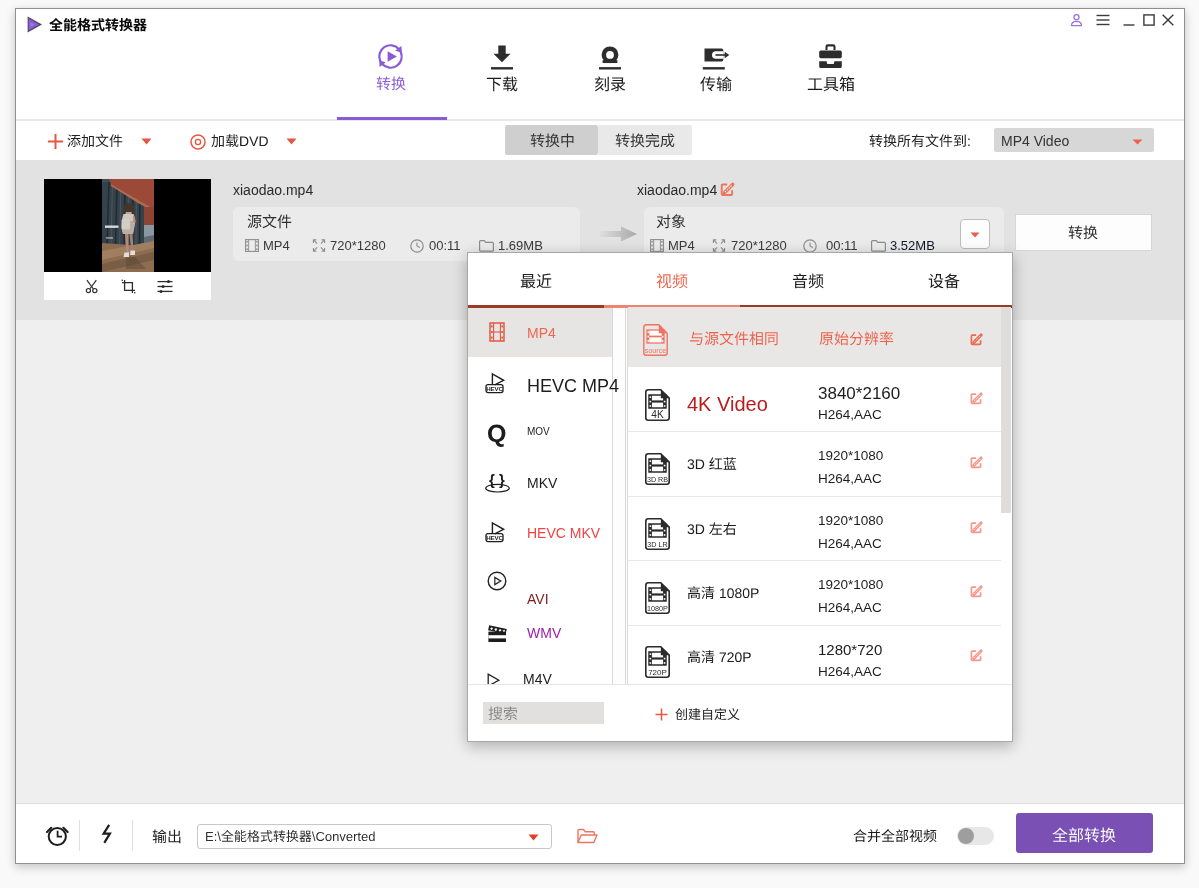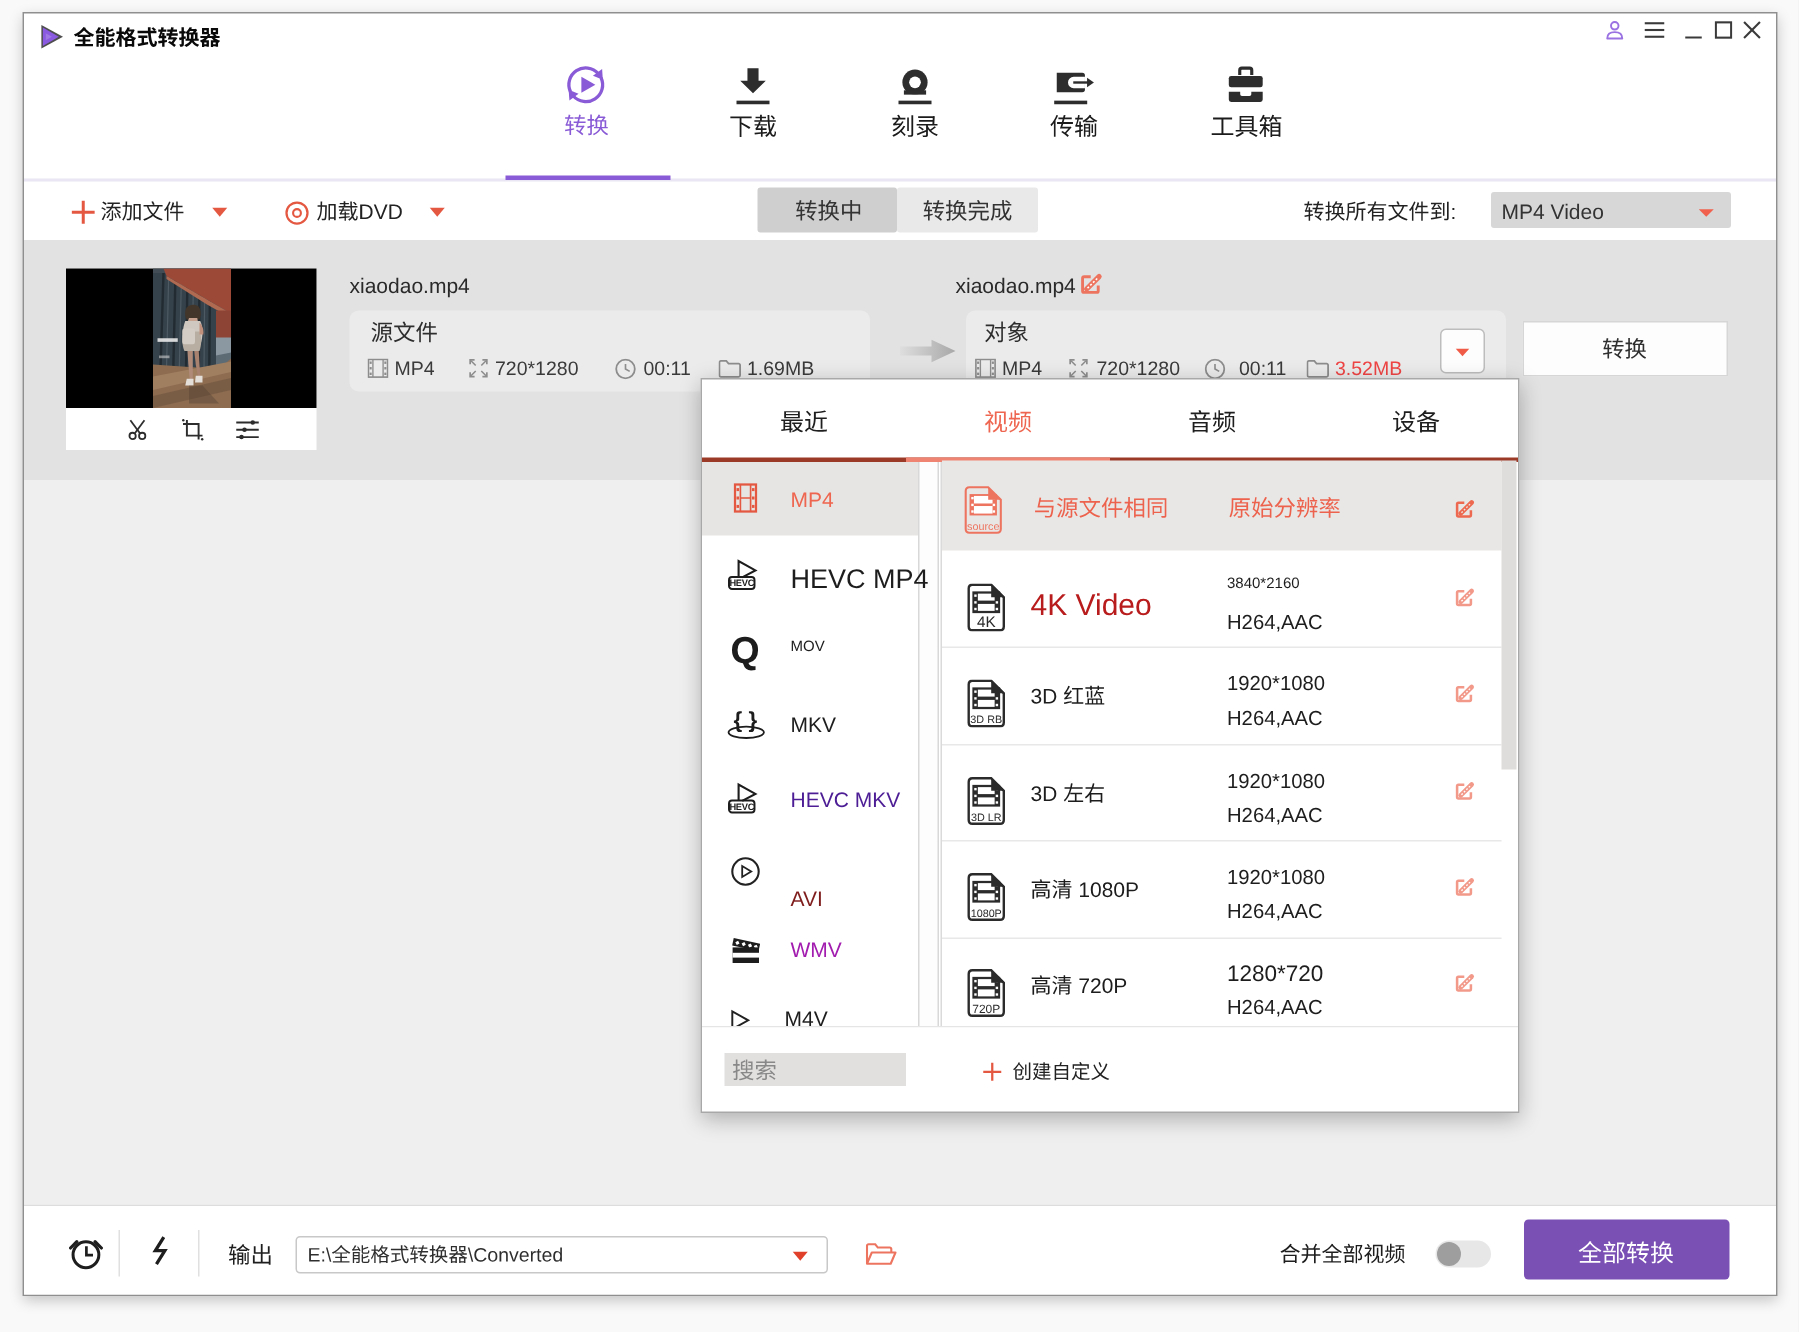--- a/index.html
+++ b/index.html
@@ -264,21 +264,21 @@
   </svg>
 <div class="lt" style="left:731px;top:238px;font-size:13px;color:#3a3a3a">720*1280</div>
 <svg class="i" style="left:803px;top:239px" width="14" height="14" viewBox="0 0 14 14" fill="none" stroke="#8d8d8d">
     <circle cx="7" cy="7" r="6.2" stroke-width="1.2"></circle>
     <path d="M7 3.6 V7 L9.8 8.6" stroke-width="1.1"></path>
   </svg>
 <div class="lt" style="left:826px;top:238px;font-size:13px;color:#3a3a3a">00:11</div>
 <svg class="i" style="left:871px;top:239px" width="15" height="13" viewBox="0 0 15 13" fill="none" stroke="#8d8d8d" stroke-width="1.2">
     <path d="M0.6 2.6 a1 1 0 0 1 1 -1 h3.6 l1.5 1.8 h6.7 a1 1 0 0 1 1 1 v6.8 a1 1 0 0 1 -1 1 h-11.8 a1 1 0 0 1 -1 -1 Z"></path>
   </svg>
-<div class="lt" style="left:890px;top:238px;font-size:13px;color:#ef4444">3.52MB</div>
+<div class="lt" style="left:890px;top:238px;font-size:13px;color:#0f172a">3.52MB</div>
 <div class="a" style="left:960px;top:219px;width:30px;height:30px;background:#fdfdfd;border:1px solid #bdbdbd;border-radius:4px;box-sizing:border-box"></div>
 <svg class="i" style="left:970px;top:232px" width="10" height="6" viewBox="0 0 10 6">
     <path d="M0.5 0.5 L9.5 0.5 L5 5.5 Z" fill="#f05b47"></path>
   </svg>
 <div class="a" style="left:1015px;top:214px;width:137px;height:37px;background:#fdfdfd;border:1px solid #d6d6d6"></div>
 <svg class="t " style="left:1068.0px;top:223.0px" width="32.0" height="20.2" viewBox="0 -15.00 32.0 20.25">
     <path fill="#2e2e2e" d="M1.2 -5.0C1.3 -5.1 1.8 -5.2 2.3 -5.2H3.6V-3.0L0.6 -2.5L0.8 -1.4L3.6 -1.9V1.1H4.7V-2.2L6.8 -2.6L6.7 -3.5L4.7 -3.2V-5.2H6.3V-6.2H4.7V-8.5H3.6V-6.2H2.2C2.7 -7.3 3.1 -8.5 3.5 -9.8H6.3V-10.8H3.8C4.0 -11.4 4.1 -11.9 4.2 -12.4L3.1 -12.6C3.0 -12.0 2.9 -11.4 2.7 -10.8H0.7V-9.8H2.5C2.1 -8.6 1.8 -7.5 1.6 -7.2C1.3 -6.5 1.1 -6.0 0.9 -6.0C1.0 -5.7 1.2 -5.2 1.2 -5.0ZM6.4 -8.0V-7.0H8.6C8.3 -5.9 8.0 -4.9 7.7 -4.2H12.0C11.5 -3.4 10.8 -2.5 10.2 -1.7C9.7 -2.1 9.2 -2.4 8.7 -2.7L8.0 -2.0C9.5 -1.1 11.3 0.3 12.2 1.2L12.9 0.3C12.4 -0.1 11.8 -0.6 11.1 -1.1C12.0 -2.4 13.1 -3.8 13.8 -4.9L13.0 -5.3L12.8 -5.2H9.2L9.8 -7.0H14.4V-8.0H10.1L10.5 -9.8H13.8V-10.8H10.8L11.2 -12.4L10.1 -12.6L9.7 -10.8H7.0V-9.8H9.4L8.9 -8.0Z M17.5 -12.6V-9.6H15.7V-8.5H17.5V-5.2C16.7 -5.0 16.1 -4.8 15.5 -4.6L15.8 -3.5L17.5 -4.0V-0.2C17.5 0.0 17.4 0.1 17.2 0.1C17.1 0.1 16.5 0.1 16.0 0.1C16.1 0.4 16.3 0.9 16.3 1.2C17.2 1.2 17.7 1.1 18.1 0.9C18.4 0.8 18.6 0.4 18.6 -0.2V-4.4L20.2 -4.9L20.0 -6.0L18.6 -5.5V-8.5H20.0V-9.6H18.6V-12.6ZM23.0 -10.3H26.2C25.8 -9.8 25.4 -9.3 25.0 -8.8H21.9C22.3 -9.3 22.7 -9.8 23.0 -10.3ZM20.0 -4.3V-3.4H23.6C23.0 -2.1 21.8 -0.7 19.2 0.4C19.4 0.6 19.8 1.0 19.9 1.2C22.5 0.0 23.8 -1.4 24.5 -2.8C25.5 -1.0 27.0 0.4 28.8 1.2C29.0 0.9 29.3 0.5 29.5 0.3C27.7 -0.4 26.2 -1.7 25.3 -3.4H29.2V-4.3H28.2V-8.8H26.2C26.8 -9.4 27.4 -10.2 27.8 -10.8L27.0 -11.3L26.9 -11.3H23.6C23.8 -11.7 24.0 -12.0 24.2 -12.4L23.1 -12.6C22.5 -11.4 21.5 -9.8 20.1 -8.6C20.3 -8.4 20.7 -8.0 20.8 -7.8L21.1 -8.0V-4.3ZM22.2 -4.3V-7.9H24.2V-6.3C24.2 -5.7 24.1 -5.1 24.0 -4.3ZM27.1 -4.3H25.1C25.2 -5.0 25.3 -5.7 25.3 -6.3V-7.9H27.1Z"></path>
   </svg>
 <div class="a" style="left:467px;top:252px;width:546px;height:490px;background:#fff;border:1px solid #a8a8a8;box-shadow:0 4px 14px rgba(0,0,0,0.28);box-sizing:border-box"></div>
 <svg class="t " style="left:520.0px;top:271.0px" width="34.0" height="21.6" viewBox="0 -16.00 34.0 21.60">
@@ -328,21 +328,21 @@
   </svg>
 <svg class="t " style="left:489.0px;top:470.0px" width="17.8" height="20.2" viewBox="0 -15.00 17.8 20.25">
     <path fill="#1d1d1d" d="M4.1 3.1Q3.1 3.1 2.5 2.5Q1.9 2.0 1.9 0.9V-1.5Q1.9 -2.3 1.5 -2.7Q1.1 -3.1 0.2 -3.2V-4.6Q1.1 -4.6 1.5 -5.0Q1.9 -5.4 1.9 -6.3V-8.7Q1.9 -9.7 2.5 -10.3Q3.1 -10.9 4.1 -10.9H5.5V-9.5H5.1Q4.4 -9.5 4.1 -9.1Q3.8 -8.7 3.8 -7.9V-5.7Q3.8 -5.0 3.4 -4.5Q3.0 -4.0 2.3 -3.9V-3.9Q3.0 -3.7 3.4 -3.2Q3.8 -2.7 3.8 -2.0V0.2Q3.8 1.0 4.1 1.3Q4.4 1.7 5.1 1.7H5.5V3.1Z M10.3 1.7H10.7Q11.4 1.7 11.7 1.3Q12.0 1.0 12.0 0.2V-2.0Q12.0 -2.7 12.4 -3.2Q12.8 -3.7 13.5 -3.9V-3.9Q12.8 -4.0 12.4 -4.5Q12.0 -5.0 12.0 -5.7V-7.9Q12.0 -8.7 11.7 -9.1Q11.4 -9.5 10.7 -9.5H10.3V-10.9H11.8Q12.8 -10.9 13.3 -10.3Q13.9 -9.7 13.9 -8.7V-6.3Q13.9 -5.5 14.3 -5.0Q14.7 -4.6 15.6 -4.6V-3.2Q14.7 -3.1 14.3 -2.7Q13.9 -2.3 13.9 -1.5V0.9Q13.9 2.0 13.3 2.5Q12.8 3.1 11.8 3.1H10.3Z"></path>
   </svg>
 <div class="lt" style="left:527px;top:475px;font-size:14px;color:#1d1d1d">MKV</div>
 <svg class="i" style="left:485px;top:521px" width="25" height="22" viewBox="0 0 25 22" fill="none" stroke="#1d1d1d" stroke-width="1.4">
     <path d="M7.4 12.4 L7.4 2 L18.6 8.3 L9.8 12.9"></path>
     <rect x="1" y="12.6" width="17" height="8" rx="2" stroke-width="1.3"></rect>
     <text x="9.5" y="18.9" font-size="6.2" font-family="Liberation Sans" font-weight="bold" fill="#1d1d1d" stroke="none" text-anchor="middle" letter-spacing="-0.2">HEVC</text>
   </svg>
-<div class="lt" style="left:527px;top:525px;font-size:14px;color:#4c1d95">HEVC MKV</div>
+<div class="lt" style="left:527px;top:525px;font-size:14px;color:#ef4444">HEVC MKV</div>
 <svg class="i" style="left:487px;top:571px" width="20" height="20" viewBox="0 0 20 20" fill="none" stroke="#222">
     <circle cx="10" cy="10" r="8.8" stroke-width="1.4"></circle>
     <path d="M7.8 6.4 V13.6 L13.8 10 Z" stroke-width="1.2"></path>
   </svg>
 <div class="lt" style="left:527px;top:591px;font-size:14px;color:#7f1d1d">AVI</div>
 <svg class="i" style="left:486px;top:621px" width="23" height="23" viewBox="0 0 23 23">
     <g transform="rotate(12 3 7)">
       <rect x="2.6" y="4.4" width="18" height="5" fill="#1d1d1d"></rect>
       <g fill="#fff">
         <rect x="4.6" y="6" width="2.1" height="2.1" transform="rotate(-40 5.6 7)"></rect>
@@ -411,21 +411,21 @@
         <rect x="19.8" y="7.3" width="1.6" height="1.6"></rect>
         <rect x="19.8" y="11.8" width="1.6" height="1.6"></rect>
         <rect x="19.8" y="16.2" width="1.6" height="1.6"></rect>
       </g>
     </g>
     <path d="M16.8 0.8 H4.3 Q1.8 0.8 1.8 3.3 V28.7 Q1.8 31.2 4.3 31.2 H22.7 Q25.2 31.2 25.2 28.7 V9.2 Z" fill="none" stroke="#2b2b2b" stroke-width="1.6"></path>
     <path d="M16.8 0.8 L25.2 9.2 H16.8 Z" fill="#2b2b2b"></path>
     <text x="13.5" y="29.3" font-size="10.2" font-family="Liberation Sans" fill="#2b2b2b" stroke="none" text-anchor="middle">4K</text>
   </svg>
 <div class="lt" style="left:687px;top:393px;font-size:20px;color:#b91c1c">4K Video</div>
-<div class="lt" style="left:818px;top:384px;font-size:10px;color:#1d1d1d">3840*2160</div>
+<div class="lt" style="left:818px;top:384px;font-size:17px;color:#1d1d1d">3840*2160</div>
 <div class="lt" style="left:818px;top:407px;font-size:13.5px;color:#1d1d1d">H264,AAC</div>
 <svg class="i" style="left:969px;top:391px" width="15" height="15" viewBox="0 0 15 15">
     <path d="M11.6 8.2 V11.4 Q11.6 12.3 10.7 12.3 H3.3 Q2.4 12.3 2.4 11.4 V4.0 Q2.4 3.1 3.3 3.1 H7.2" fill="none" stroke="#f2998a" stroke-width="1.7"></path>
     <path d="M4.8 10.3 L12.1 3.0" stroke="#f2998a" stroke-width="3.1" stroke-linecap="round"></path>
     <path d="M5.3 9.8 L11.6 3.5" stroke="#fff" stroke-width="0.9" stroke-dasharray="1.2,1.1"></path>
   </svg>
 <svg class="i" style="left:644px;top:453px" width="27" height="32" viewBox="0 0 27 32">
     <g>
       <rect x="5" y="6" width="17" height="13" fill="#fff" stroke="#2b2b2b" stroke-width="1.5"></rect>
       <rect x="5" y="6" width="2.9" height="13" fill="#2b2b2b"></rect>

